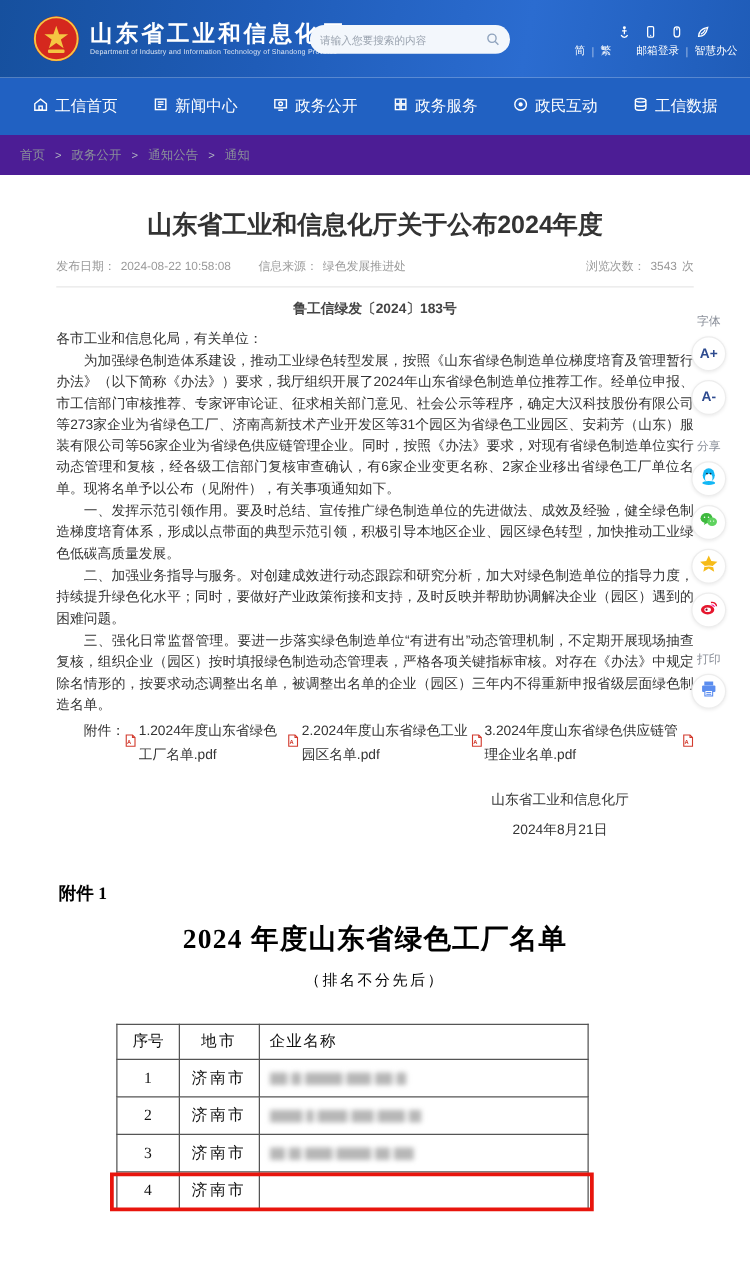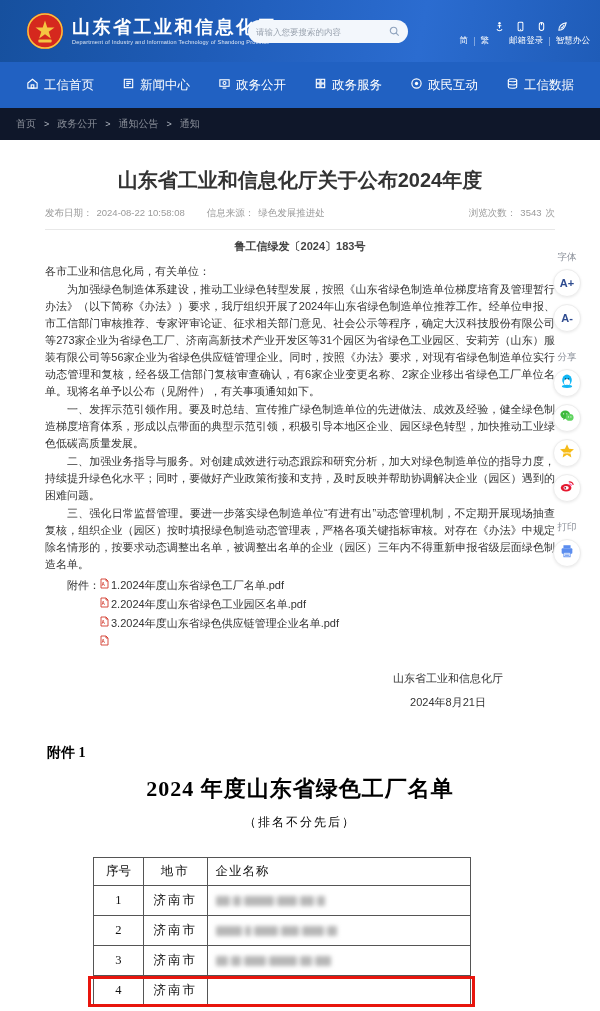--- a/index.html
+++ b/index.html
@@ -30,42 +30,42 @@
   .hl-gap{ width:10px; }
 
   
   .main-nav{ height:46px; background:#2161c2; display:flex; align-items:center;
     justify-content:space-between; padding:0 26px; }
   .nav-item{ display:flex; gap:5px; color:#fff; font-size:12.5px;
     cursor:pointer; white-space:nowrap; }
   .nav-item svg{ width:13px; height:13px; }
 
   
-  .breadcrumb{ height:32px; background:#0f172a; display:flex; align-items:center;
+  .breadcrumb{ height:32px; background:#4c1d95; display:flex; align-items:center;
     padding-left:16px; font-size:10px; color:#8a8f99; gap:8px; }
   .crumb{ cursor:pointer; }
   .crumb-sep{ color:#b4bac4; font-size:9px; }
 
   
   .content{ padding:0 45px; position:relative; }
   .article-title{ margin-top:26px; text-align:center; font-size:20px; font-weight:bold;
     color:#333; line-height:29px; }
   .meta{ margin-top:12px; display:flex; justify-content:space-between; font-size:9.5px; color:#9a9a9a; }
   .meta-left span{ margin-right:4px; }
   .meta-left .gap{ display:inline-block; width:14px; }
   .meta-right span{ margin-left:4px; }
   .divider{ border-bottom:1px solid #e8e8e8; margin-top:9px; }
   .doc-number{ text-align:center; font-size:11px; font-weight:bold; color:#444; margin-top:9px; }
   .salutation{ font-size:11px; color:#333; margin-top:9px; line-height:17px; }
   .para{ font-size:11px; color:#333; line-height:17px; text-align:justify; text-indent:2em; margin-top:1px; }
 
   
   .attachments{ display:flex; margin-top:3px; margin-left:22px; font-size:11px; color:#333; }
   .att-label{ flex:0 0 auto; line-height:19px; }
-  .att-list{ display:flex; flex-direction:column; }
+  .att-list{ display:flex; }
   .att-item{ display:flex; align-items:center; gap:2px; line-height:19px; cursor:pointer; }
   .att-item svg{ width:9px; height:11px; flex:0 0 auto; }
 
   .signature-wrap{ text-align:right; padding-right:52px; margin-top:14px; }
   .signature{ display:inline-block; text-align:center; font-size:11px; color:#333; line-height:24px; }
 
   
   .att-doc{ font-family:"Liberation Serif","DejaVu Serif",serif; color:#000; }
   .att-doc-label{ margin-top:30px; margin-left:2px; font-size:14px; font-weight:bold; }
   .att-doc-title{ text-align:center; font-size:22px; font-weight:bold; margin-top:12px; letter-spacing:1px; }

